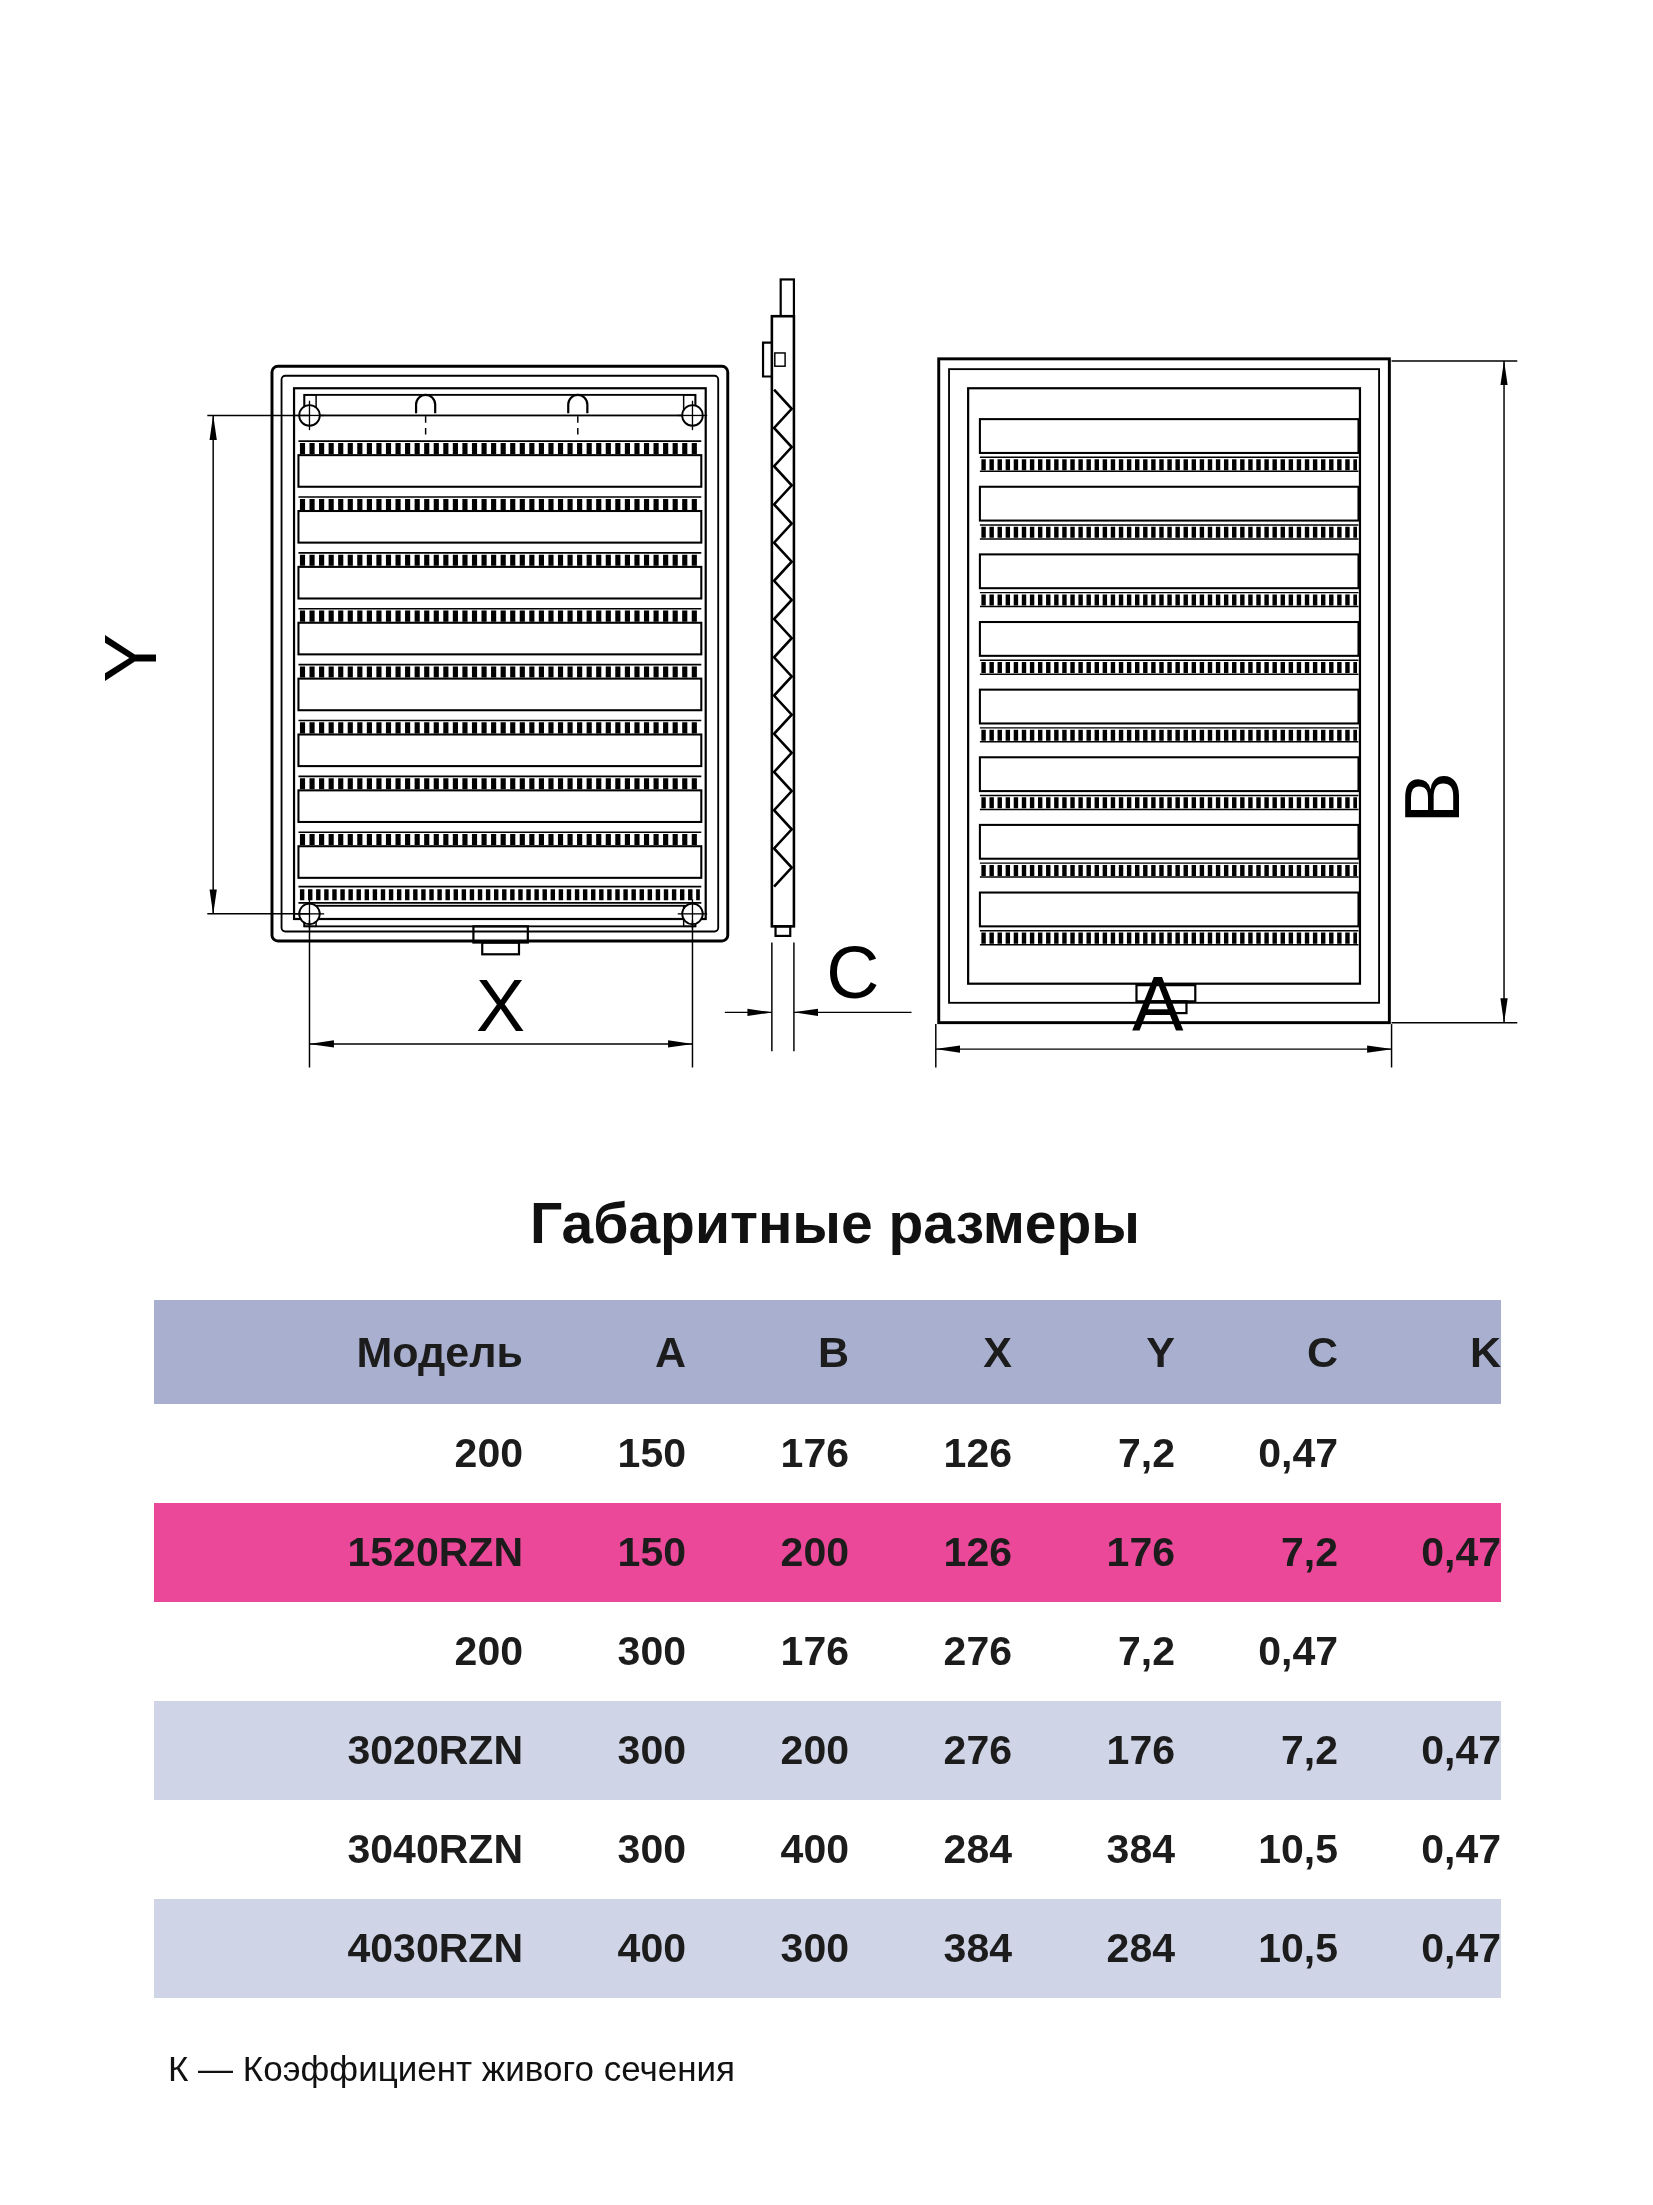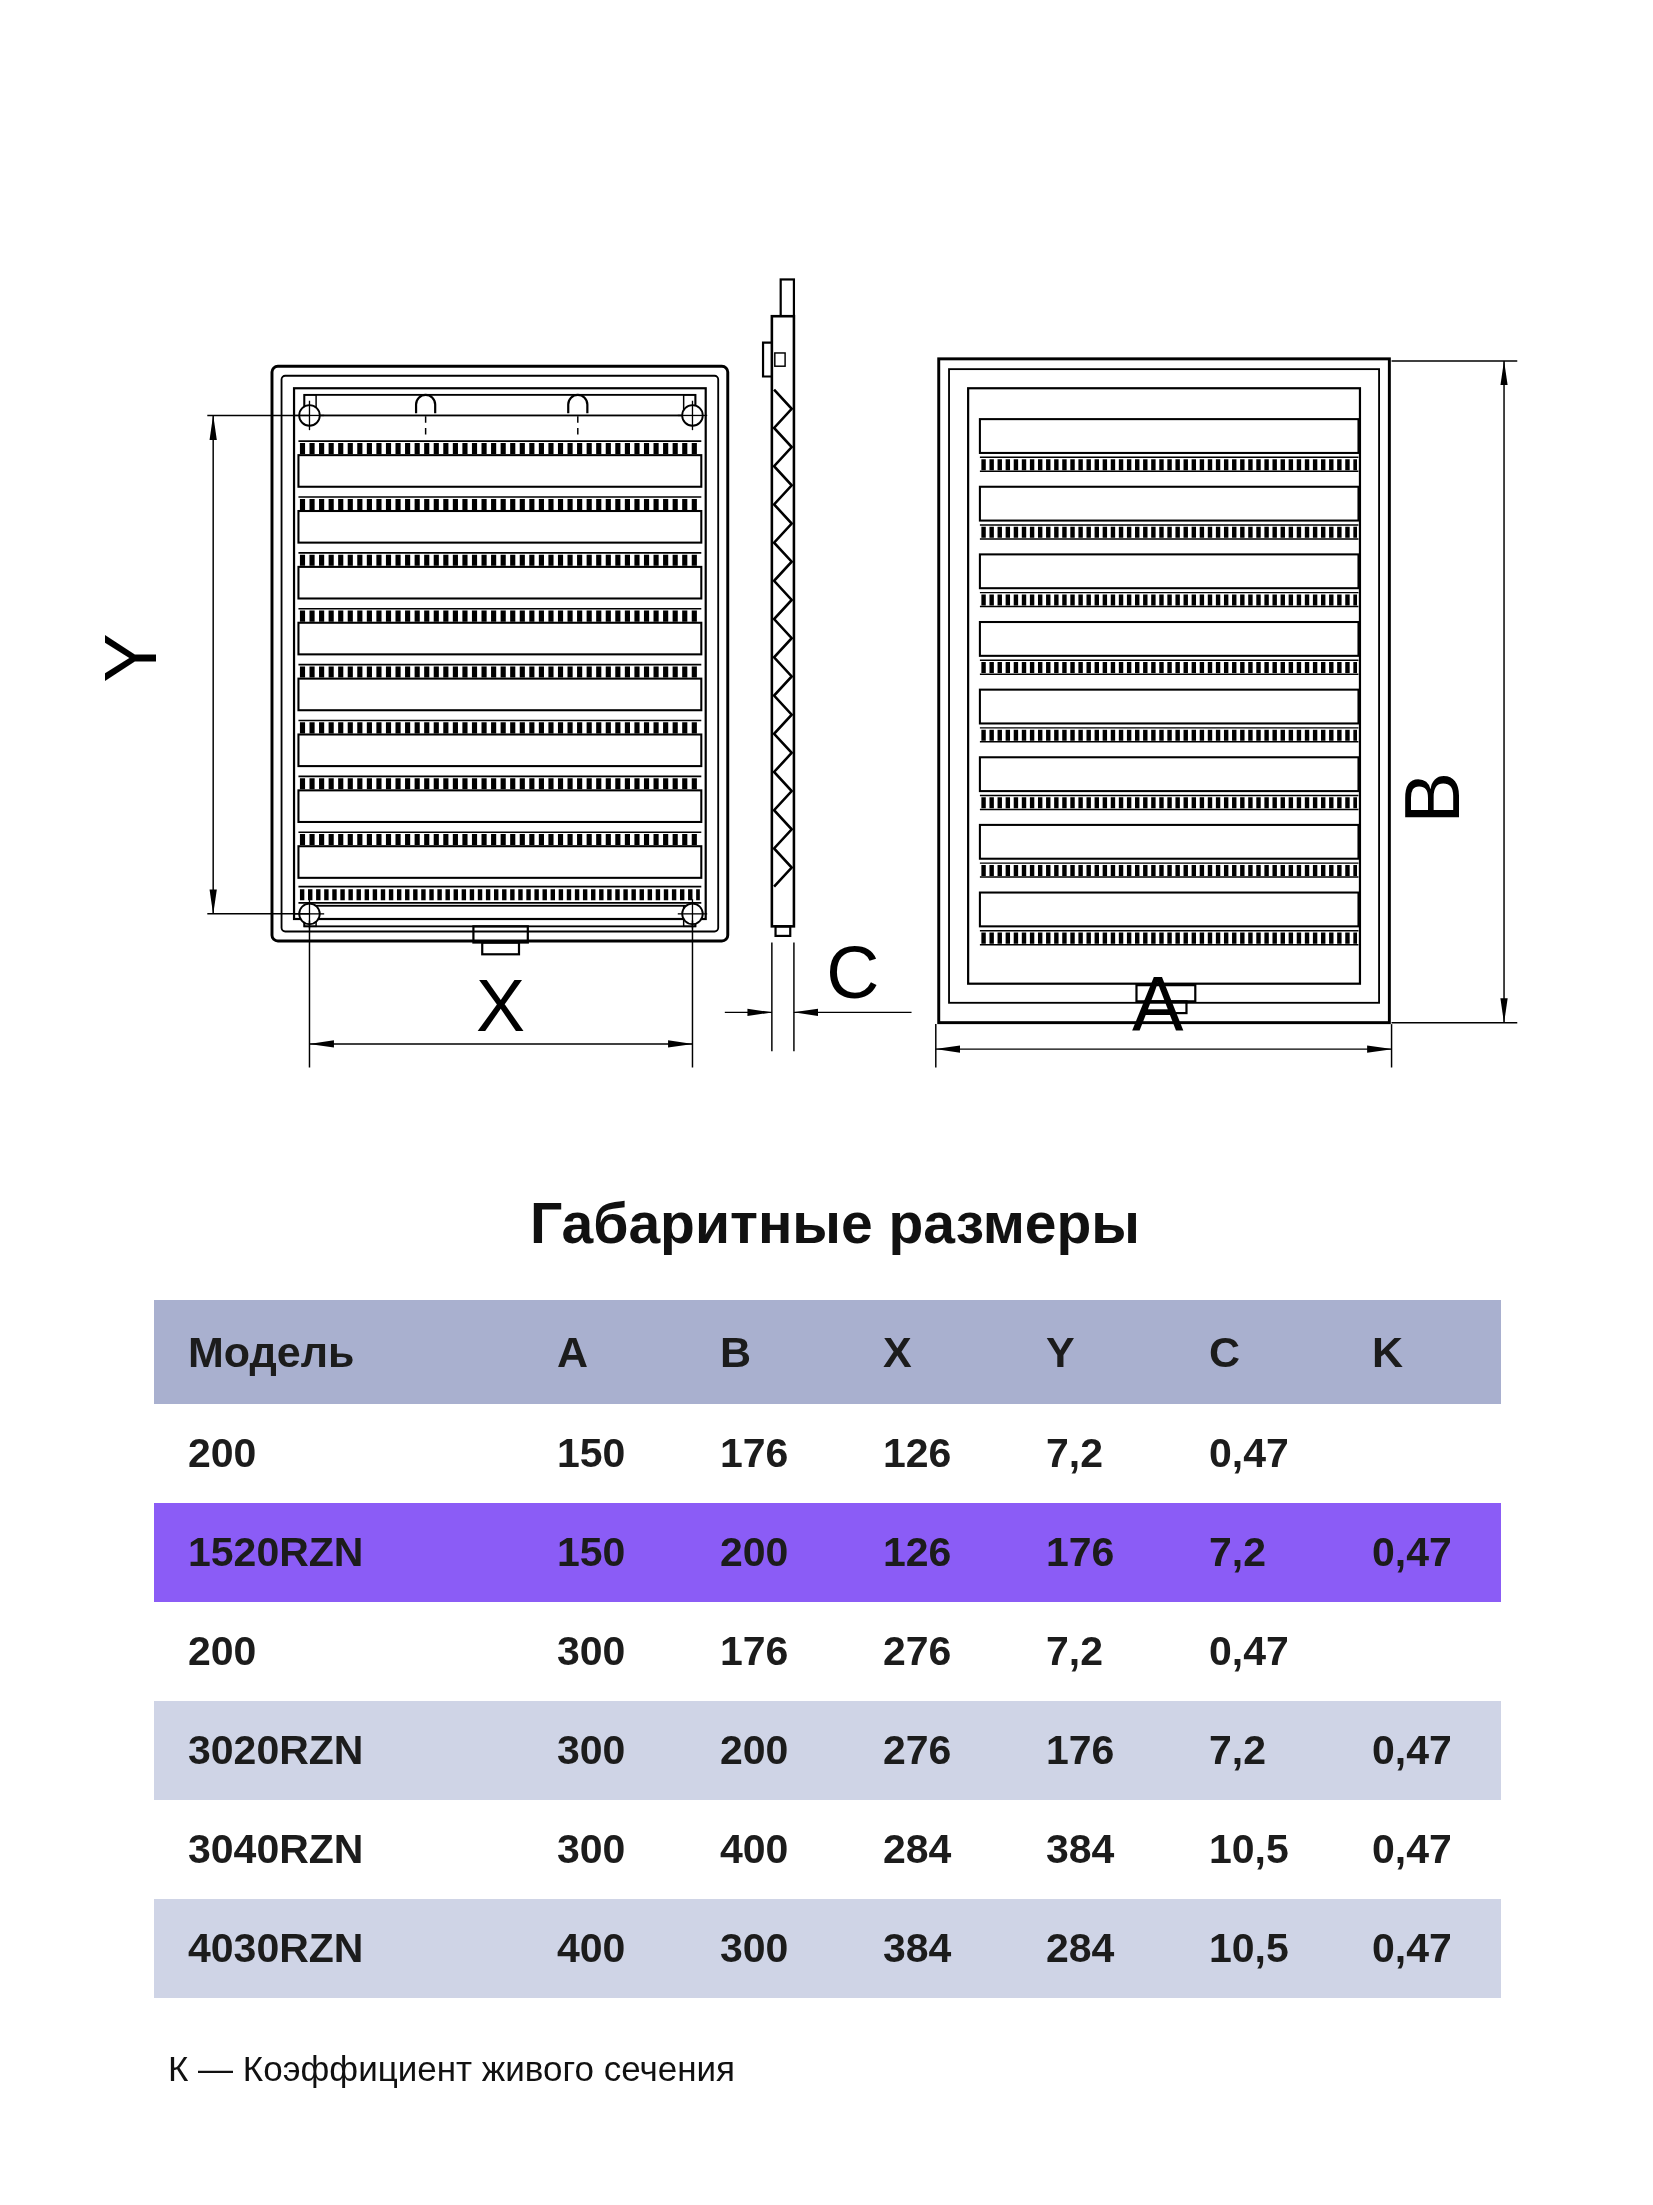--- a/index.html
+++ b/index.html
@@ -15,21 +15,21 @@
     text-align:center;font-size:57px;font-weight:700;color:#111;
     margin:8px;letter-spacing:0px;
   }
   .dim-table{
     position:absolute;left:154px;top:1300px;width:1347px;
     font-weight:700;
   }
   .tr{display:grid;grid-template-columns:369px repeat(6,1fr);align-items:center;}
   .tr.head{height:104px;font-size:43px;}
   .tr.row{height:99px;font-size:41px;}
-  .td{text-align:left;white-space:nowrap;padding-left:34px;}
+  .td{text-align:right;white-space:nowrap;}
   .footnote{
     position:absolute;left:168px;top:2049px;font-size:35px;font-weight:400;color:#111;
   }
 </style>
 </head>
 <body>
 
 <div class="page">
 
   <svg class="drawing" width="1654" height="1147" viewBox="0 0 2250 1560">
@@ -203,21 +203,21 @@
         <div class="td">K</div>
       </div>
       <div class="tr row">
         <div class="td">200</div>
         <div class="td">150</div>
         <div class="td">176</div>
         <div class="td">126</div>
         <div class="td">7,2</div>
         <div class="td">0,47</div>
       </div>
-      <div class="tr row" style="background: #8b5cf6;">
+      <div class="tr row" style="background: #ec4899;">
         <div class="td">1520RZN</div>
         <div class="td">150</div>
         <div class="td">200</div>
         <div class="td">126</div>
         <div class="td">176</div>
         <div class="td">7,2</div>
         <div class="td">0,47</div>
       </div>
       <div class="tr row">
         <div class="td">200</div>

